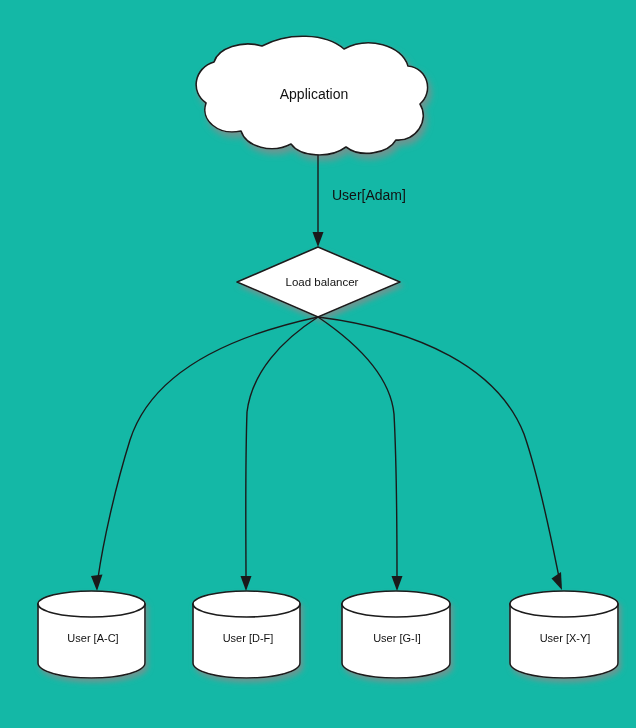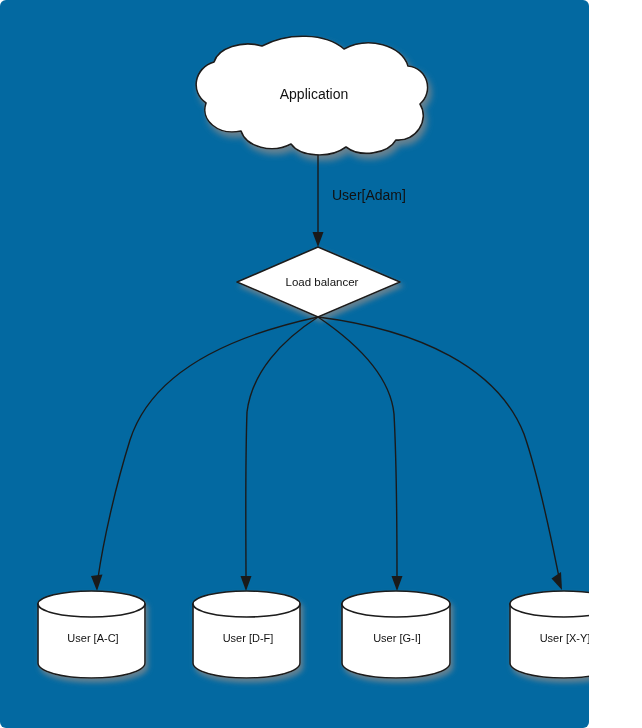--- a/index.html
+++ b/index.html
@@ -7,25 +7,24 @@
     margin: 0;
     padding: 0;
     background: #ffffff;
   }
   body {
     font-family: "Liberation Sans", sans-serif;
     -webkit-font-smoothing: antialiased;
   }
   #canvas {
     position: relative;
-    width: 589px;
+    width: 636px;
     height: 728px;
-    background: #0369a1;
+    background: #14b8a6;
     overflow: hidden;
-    border-radius: 6px;
   }
   #diagram-svg {
     position: absolute;
     left: 0;
     top: 0;
     width: 642px;
     height: 728px;
     display: block;
   }
   .node-shape {

